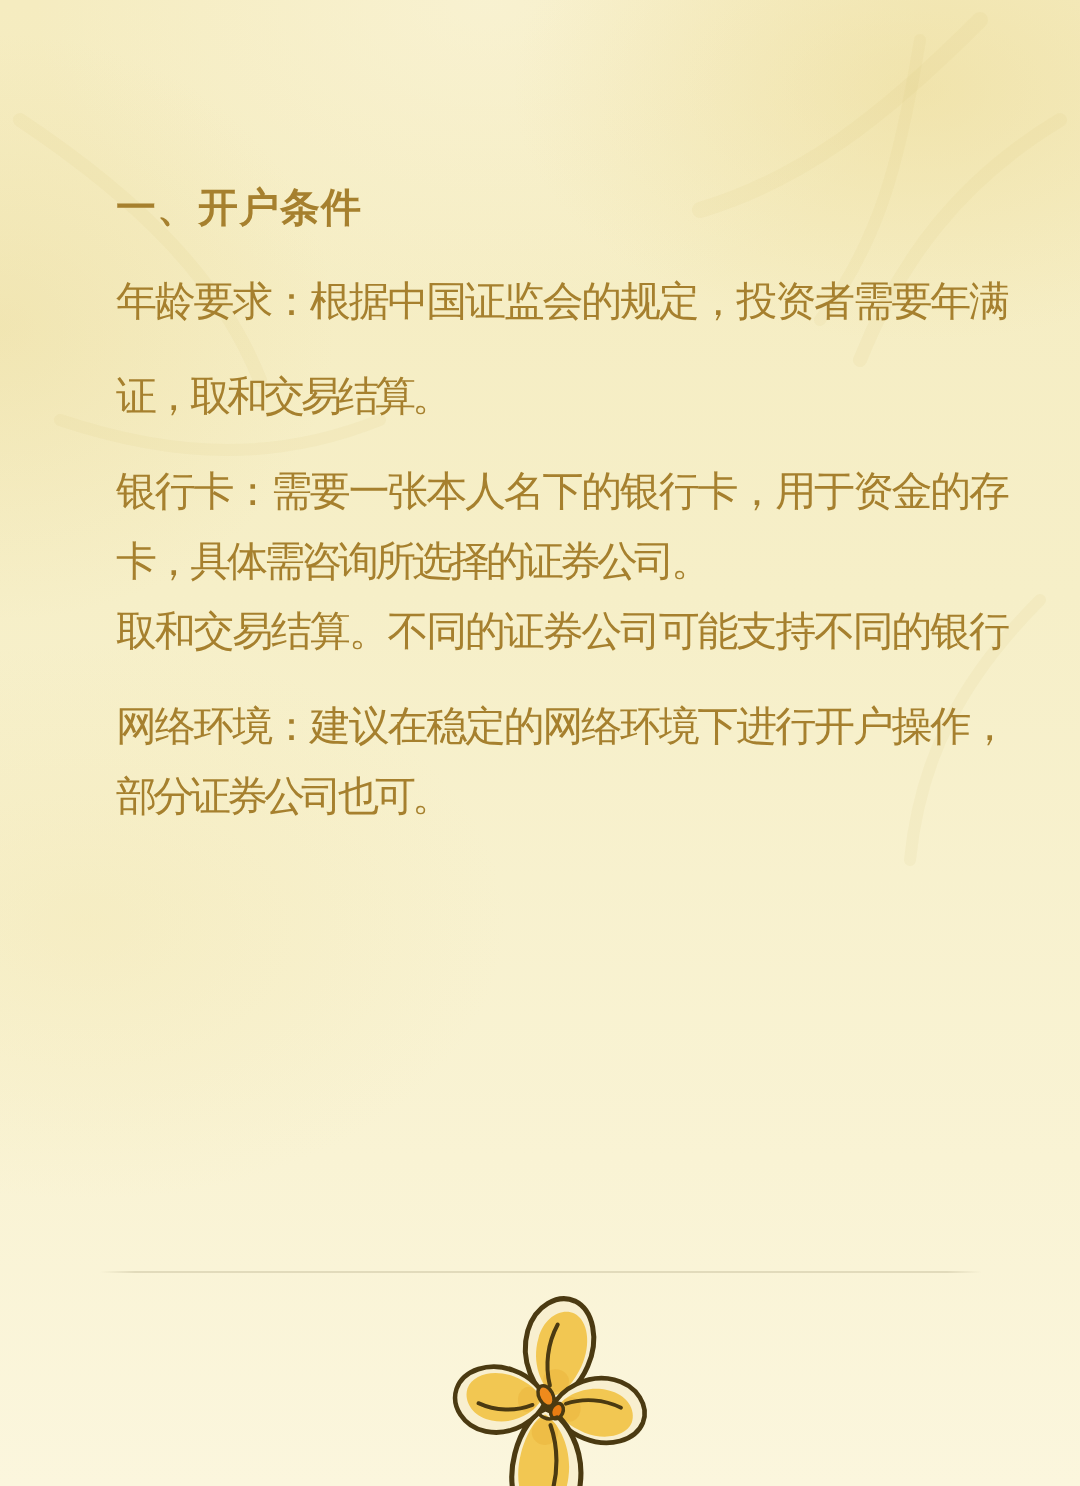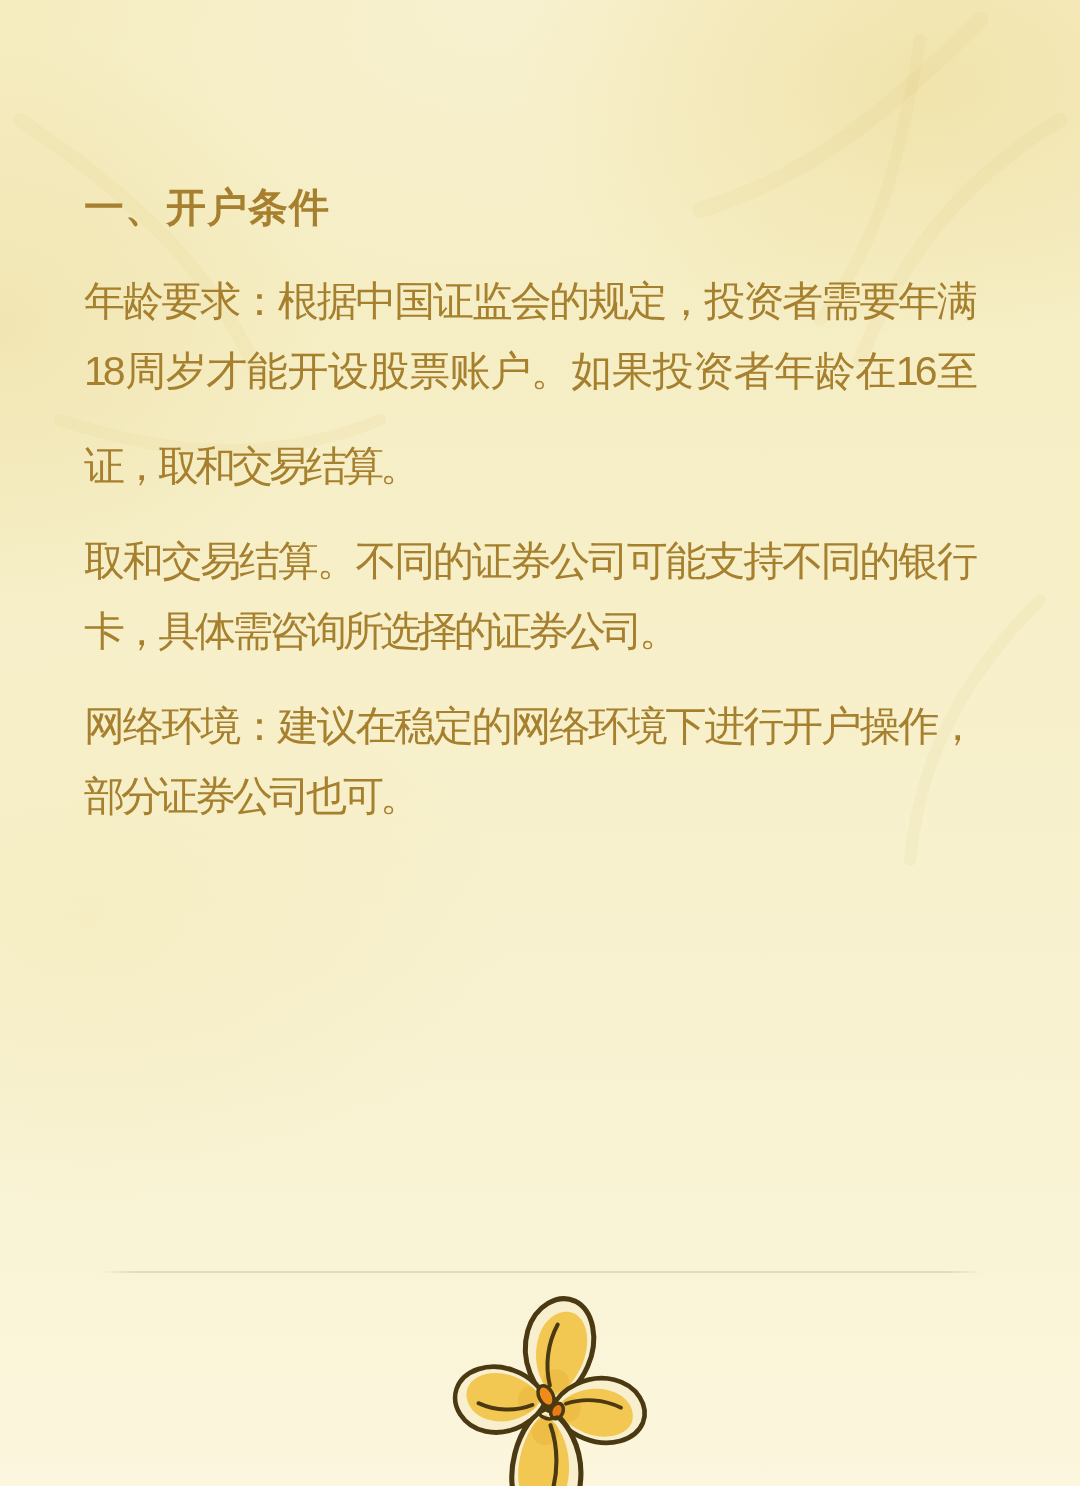--- a/index.html
+++ b/index.html
@@ -27,21 +27,21 @@
   }
   .watermark {
     position: absolute; inset: 0;
     pointer-events: none;
   }
   .watermark svg { display:block; }
   .frond { fill: none; stroke: #d9c178; stroke-linecap: round; opacity: 0.10; }
 
   .content {
     position: absolute;
-    left: 84px;
+    left: 116px;
     top: 183px;
     width: 890px;
     color: var(--text-color);
   }
   .title {
     font-size: 40px;
     line-height: 48px;
     font-weight: 600;
     margin: 0 0 35px 0;
     letter-spacing: 1px;
@@ -107,28 +107,28 @@
       <path class="frond" stroke-width="12" d="M 60 420 C 180 460 280 460 380 420"></path>
       <path class="frond" stroke-width="12" d="M 1040 600 C 960 680 920 760 910 860"></path>
     </svg>
   </div>
 
   <div class="content">
     <h1 class="title">一、开户条件</h1>
     <div>
         <div class="para">
           <div class="line">年龄要求：根据中国证监会的规定，投资者需要年满</div>
-          <div class="line">18周岁才能开设股票账户。如果投资者年龄在16至</div>
         </div>
         <div class="para">
           <div class="line last">证，取和交易结算。</div>
         </div>
         <div class="para">
+          <div class="line">银行卡：需要一张本人名下的银行卡，用于资金的存</div>
+          <div class="line last">卡，具体需咨询所选择的证券公司。</div>
           <div class="line">取和交易结算。不同的证券公司可能支持不同的银行</div>
-          <div class="line last">卡，具体需咨询所选择的证券公司。</div>
         </div>
         <div class="para">
           <div class="line">网络环境：建议在稳定的网络环境下进行开户操作，</div>
           <div class="line last">部分证券公司也可。</div>
         </div>
       </div>
   </div>
 
   <div class="divider"></div>
 

